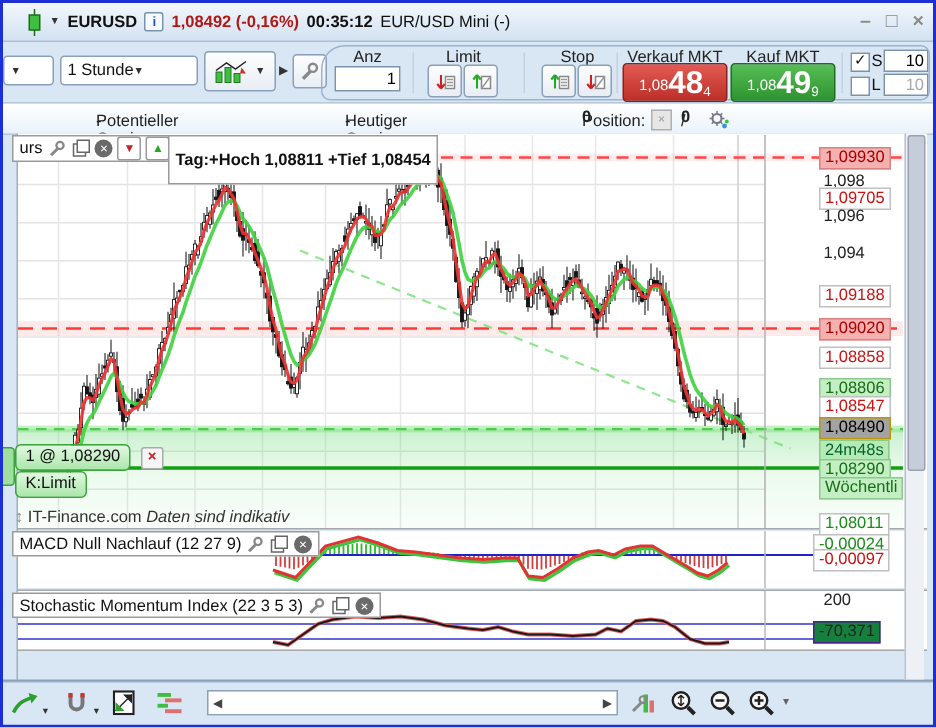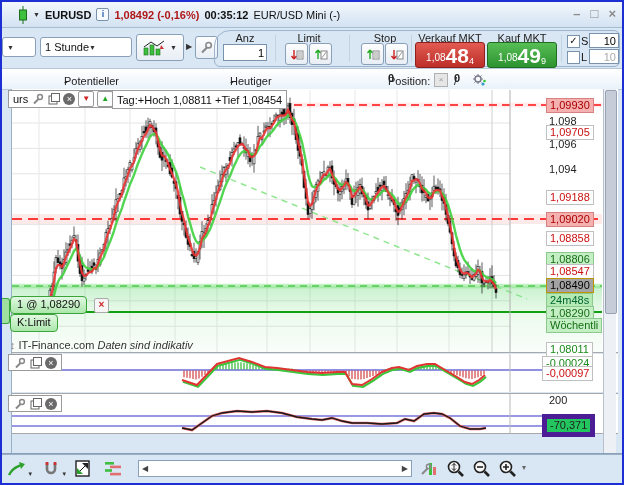--- a/index.html
+++ b/index.html
@@ -41,21 +41,21 @@
   .closedot{width:12px;height:12px;border-radius:50%;background:#6a6a6a;color:#fff;font-size:9px;line-height:12px;text-align:center;}
   .arrbtn{width:14px;height:14px;border:1px solid #9a9a9a;background:#fff;font-size:8px;line-height:13px;text-align:center;border-radius:2px;}
   .axis-label{position:absolute;left:544px;height:13px;line-height:12px;font-size:11px;padding:0 3px;white-space:nowrap;z-index:5;}
   .axis-label.plain{left:547px;color:#222;padding:0;background:none;border:none;}
   .axis-label.pink{background:#f5b0b0;border:1px solid #d98080;color:#a80000;}
   .axis-label.redbox{background:#fff;border:1px solid #c0c0c0;color:#cc1111;}
   .axis-label.greenbox{background:#c4eec4;border:1px solid #8cc98c;color:#156e15;}
   .axis-label.yellow{background:#a3a3a3;border:1px solid #bd9404;color:#000;}
   .axis-label.timer{background:#b5eab5;border:1px solid #8cc98c;color:#063;}
   .axis-label.greenoutline{background:#fff;border:1px solid #c0c0c0;color:#1b8a1b;}
-  .axis-label.graybox{background:#22c55e;border:5px solid #4c1d95;color:#222;}
+  .axis-label.graybox{background:#15803d;border:1px solid #4c1d95;color:#222;}
   .ind-label{left:540px;}
   .orderpill{position:absolute;background:linear-gradient(#e2f8e2,#abe7ab);border:1.5px solid #3aa33a;border-radius:4px;padding:0 6px;height:16px;line-height:15px;color:#073;color:#0a3;color:#111;z-index:6;}
   .watermark{position:absolute;left:8px;top:337px;color:#333;z-index:4;white-space:nowrap;}
   .watermark i{font-style:italic;}
   
   .xaxis{position:absolute;left:10px;top:432px;width:606px;height:19px;background:#fff;}
   .xaxis span{position:absolute;top:2px;width:36px;margin-left:-18px;text-align:center;color:#111;}
   
   .bottombar{position:absolute;left:0;top:452px;width:100%;height:29px;background:#d9e6f3;border-top:1px solid #9ab0c4;}
   .bico{position:absolute;top:3px;width:22px;height:22px;display:flex;align-items:center;justify-content:center;}
@@ -827,50 +827,52 @@
     <span class="mini-ic">
         <svg width="12" height="12" style="position:static">
           <rect x="1" y="3" width="8" height="8" fill="#fff" stroke="#666"></rect>
           <rect x="3.5" y="0.5" width="8" height="8" fill="#fff" stroke="#666"></rect>
         </svg>
       </span>
     <span class="closedot">×</span>
     <span class="arrbtn" style="color:#cc2222;">▼</span>
     <span class="arrbtn" style="color:#22aa22;">▲</span>
   </div>
-  <div class="floatbox zz" style="left:110px;top:88px;height:19px;">
+  <div class="floatbox zz" style="left:110px;top:88px;height:33px;font-weight:bold;">
     <span>Tag:+Hoch 1,08811 +Tief 1,08454</span>
   </div>
 
   <div class="abs zz" style="left:0;top:296px;width:7px;height:24px;background:#9fdf9f;border:1px solid #3aa33a;border-left:none;border-radius:0 3px 3px 0;"></div>
   <div class="orderpill" style="left:8px;top:294px;">1 @ 1,08290</div>
   <span class="abs zz" style="left:92px;top:296px;width:13px;height:13px;background:#f6f6f6;border:1px solid #aaa;color:#cc2222;font-weight:700;font-size:10px;line-height:12px;text-align:center;border-radius:2px;">×</span>
   <div class="orderpill" style="left:8px;top:312px;">K:Limit</div>
 
   <div class="watermark">
     <span style="color:#888;">↕</span>
     <span>IT-Finance.com</span> <i>Daten sind indikativ</i>
   </div>
 
   <div class="floatbox zz" style="left:6px;top:352px;height:17px;">
+    <span>MACD Null Nachlauf (12 27 9)</span>
     <span class="mini-ic">
         <svg width="12" height="12" style="position:static">
           <path d="M2 10.5 L6.5 6" stroke="#888" stroke-width="2"></path>
           <circle cx="8" cy="4" r="2.4" fill="none" stroke="#888" stroke-width="1.5"></circle>
         </svg>
       </span>
     <span class="mini-ic">
         <svg width="12" height="12" style="position:static">
           <rect x="1" y="3" width="8" height="8" fill="#fff" stroke="#666"></rect>
           <rect x="3.5" y="0.5" width="8" height="8" fill="#fff" stroke="#666"></rect>
         </svg>
       </span>
     <span class="closedot">×</span>
   </div>
   <div class="floatbox zz" style="left:6px;top:393px;height:17px;">
+    <span>Stochastic Momentum Index (22 3 5 3)</span>
     <span class="mini-ic">
         <svg width="12" height="12" style="position:static">
           <path d="M2 10.5 L6.5 6" stroke="#888" stroke-width="2"></path>
           <circle cx="8" cy="4" r="2.4" fill="none" stroke="#888" stroke-width="1.5"></circle>
         </svg>
       </span>
     <span class="mini-ic">
         <svg width="12" height="12" style="position:static">
           <rect x="1" y="3" width="8" height="8" fill="#fff" stroke="#666"></rect>
           <rect x="3.5" y="0.5" width="8" height="8" fill="#fff" stroke="#666"></rect>

